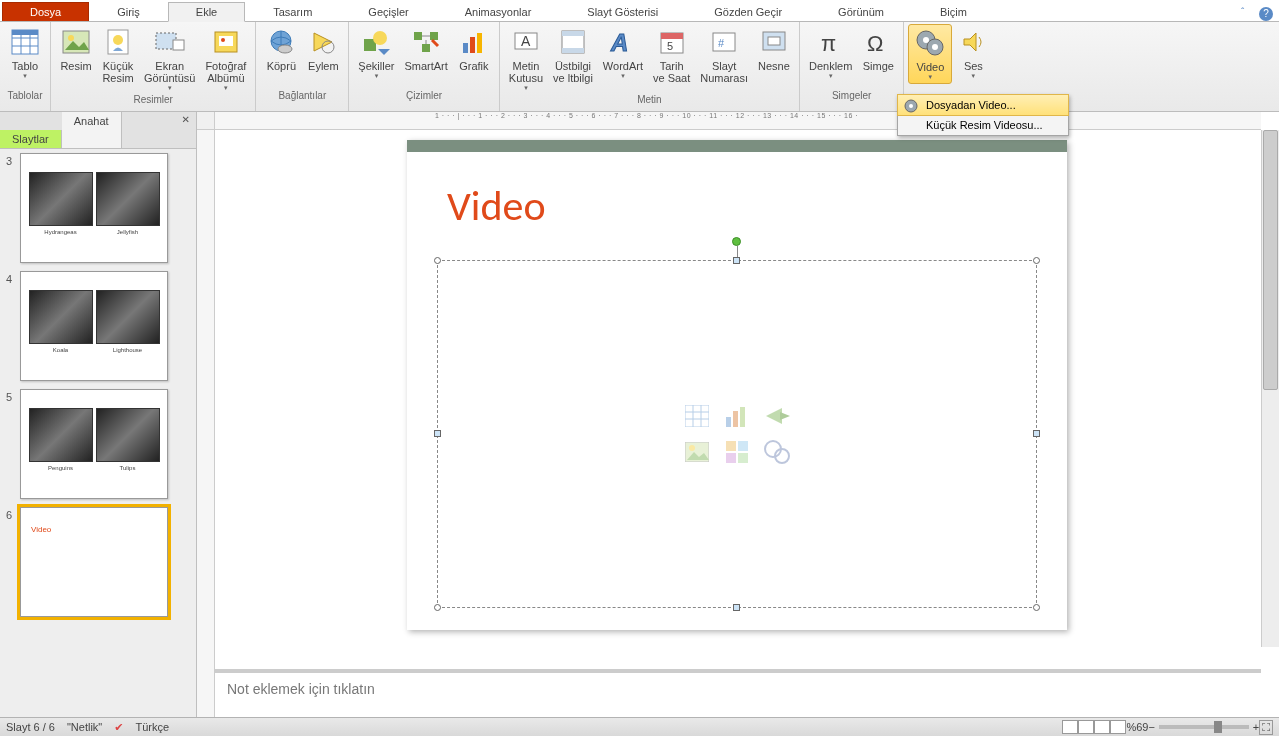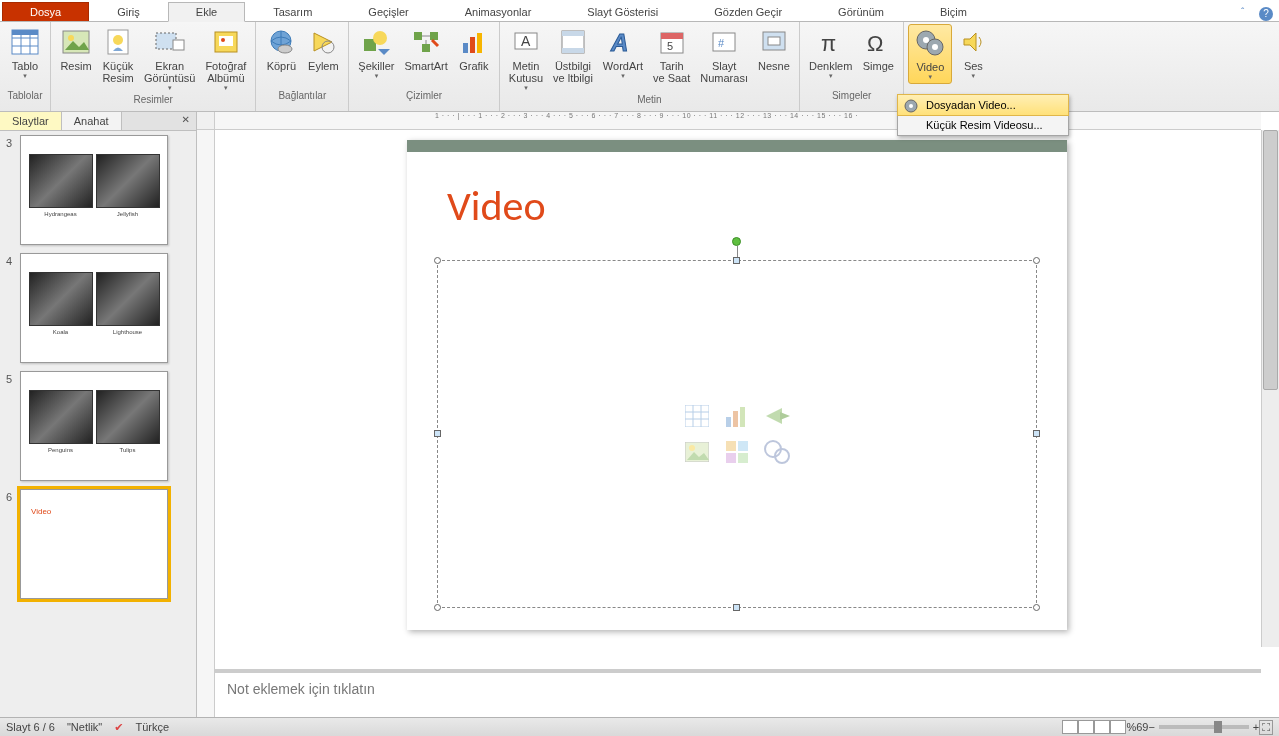--- a/index.html
+++ b/index.html
@@ -27,21 +27,21 @@
 .dropdown { position: absolute; top: 94px; left: 897px; width: 172px; background: #f4f4f4; border: 1px solid #a5a5a5; box-shadow: 1px 2px 4px rgba(0,0,0,.3); z-index: 50; }
 .dropdown div { font-size: 11px; padding: 4px 8px 4px 28px; position: relative; cursor: pointer; }
 .dropdown div.hl { background: linear-gradient(#ffefb5,#ffe17a); border: 1px solid #e0b64a; margin: -1px; }
 .dropdown .mico { position:absolute; left:5px; top:3px; width:16px; height:16px; }
 
 
 .workarea { position: absolute; top: 112px; left: 0; right: 0; bottom: 19px; display: flex; }
 .sidepanel { width: 197px; background: #eee; border-right: 1px solid #bfbfbf; display: flex; flex-direction: column; }
 .sidetabs { display: flex; background: #e2e2e2; border-bottom: 1px solid #bfbfbf; }
 .sidetab { font-size: 11px; padding: 3px 12px; color: #444; border-right: 1px solid #bfbfbf; background:#f3f3f3; }
-.sidetab.active { background: #fef9c3; }
+.sidetab.active { background: #bef264; margin-top: 18px; }
 .sidetabs .x { margin-left: auto; padding: 2px 6px; font-size: 10px; color: #555; }
 .thumbs { flex: 1; overflow: hidden; padding: 4px 6px; }
 .thumb { display: flex; margin-bottom: 8px; }
 .thumb .num { font-size: 11px; color: #555; width: 14px; padding-top: 2px; }
 .thumb .frame { width: 148px; height: 110px; background: #fff; border: 1px solid #999; box-shadow: 1px 1px 2px rgba(0,0,0,.2); padding: 18px 6px 6px 6px; display:flex; gap:3px; justify-content:center; }
 .thumb.active .frame { outline: 3px solid #f2b100; }
 .thumb .frame::before { content:""; display:block; position:absolute; }
 .photopair { display:flex; gap:3px; }
 .photopair div { width: 64px; height: 54px; background: linear-gradient(135deg,#222,#777,#222); border:1px solid #333; position:relative; }
 .photopair div span { position:absolute; bottom:-10px; left:0; right:0; font-size:6px; color:#444; text-align:center; }

